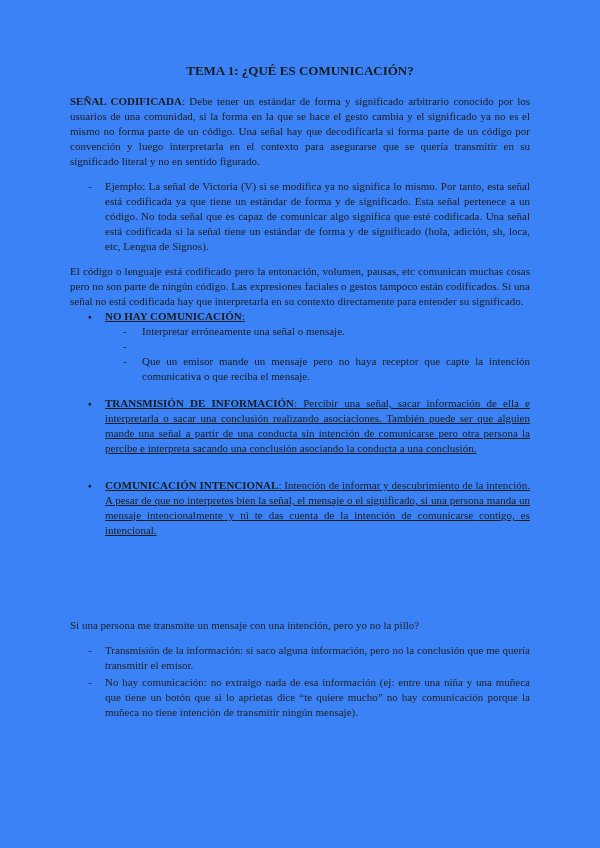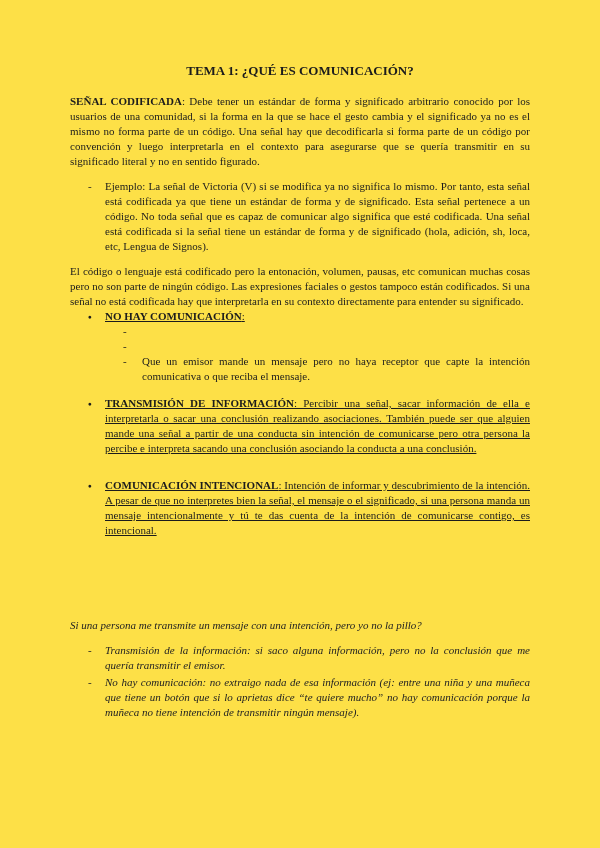--- a/index.html
+++ b/index.html
@@ -1,21 +1,21 @@
 <!DOCTYPE html>
 <html><head>
 <meta charset="utf-8">
 <style>
   * { margin: 0; padding: 0; box-sizing: border-box; }
   html, body { background: #e8e8e8; }
   .page {
     width: 600px;
     height: 848px;
     margin: 0 auto;
-    background: #fde047;
+    background: #3b82f6;
     padding: 62px 70px 0 70px;
     font-family: "Liberation Serif", serif;
     font-size: 11px;
     line-height: 15px;
     color: #1c1c1c;
     overflow: hidden;
   }
   .title {
     font-size: 13px;
     line-height: 18px;
@@ -55,21 +55,21 @@
     flex: none;
     width: 17px;
     font-size: 6.5px;
     line-height: 15px;
   }
   .bullet-line .text {
     flex: 1;
     text-align: justify;
     text-decoration: underline;
   }
-  .italic-block { font-style: italic; color: #222; }
+  .italic-block { color: #222; }
   .question {
     margin-top: 80px;
     margin-bottom: 10px;
     text-align: left;
   }
   .answer { margin-bottom: 2px; }
 </style>
 </head>
 <body>
 
@@ -86,20 +86,21 @@
 
   <p class="para para-codigo">El código o lenguaje está codificado pero la entonación, volumen, pausas, etc comunican muchas cosas pero no son parte de ningún código. Las expresiones faciales o gestos tampoco están codificados. Si una señal no está codificada hay que interpretarla en su contexto directamente para entender su significado.</p>
 
   <div class="bullet-group">
     <div class="bullet-line">
       <span class="bmarker">●</span>
       <span class="text"><span class="bold">NO HAY COMUNICACIÓN</span><span>:</span></span>
     </div>
     <div class="dash-item indent2">
       <span class="marker">-</span>
+      <span class="text">Interpretar erróneamente una señal o mensaje.</span>
     </div>
     <div class="dash-item indent2">
       <span class="marker">-</span>
     </div>
     <div class="dash-item indent2">
       <span class="marker">-</span>
       <span class="text">Que un emisor mande un mensaje pero no haya receptor que capte la intención comunicativa o que reciba el mensaje.</span>
     </div>
   </div>
 

